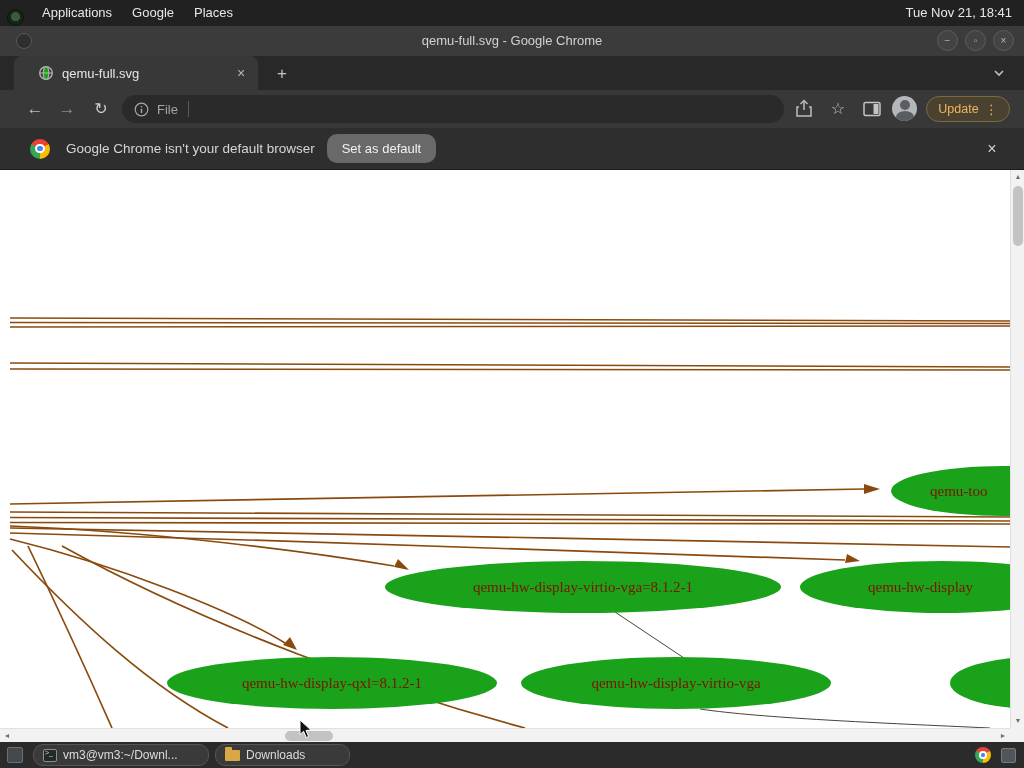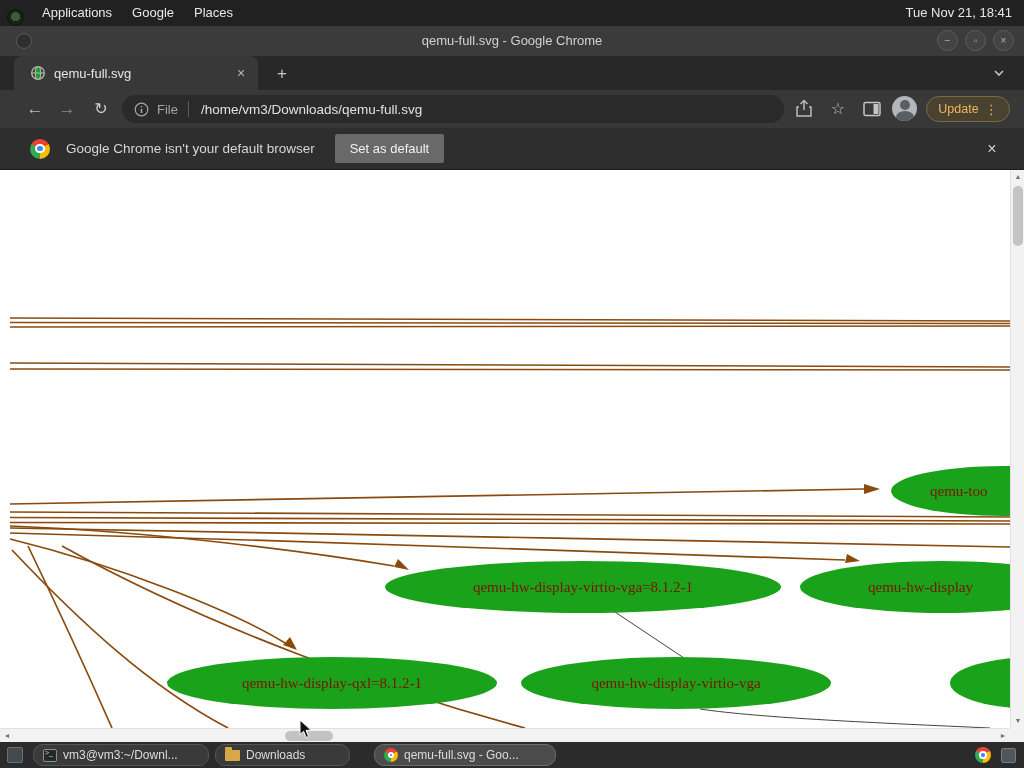--- a/index.html
+++ b/index.html
@@ -23,21 +23,21 @@
                    background:#2f2f2f; border:1px solid #5a5a5a; }
   .win-title { left:0; top:0; width:1024px; height:30px; line-height:30px; text-align:center;
                color:#d2d2d2; font-size:13px; }
   .win-btn { top:4px; width:21px; height:21px; border-radius:50%; background:#434343;
              border:1px solid #5d5d5d; color:#b5b5b5; font-size:10px; line-height:19px;
              text-align:center; }
   .win-min { right:66px; } .win-max { right:38px; } .win-close { right:10px; }
 
   .tabstrip { left:0; top:56px; width:1024px; height:34px; background:#282828; }
   .tab { left:14px; top:0; width:244px; height:34px; background:#383838;
-         border-radius:8px 8px 0 0; display:flex; align-items:center; padding:0 8px 0 16px; }
+         border-radius:8px 8px 0 0; display:flex; align-items:center; padding:0 8px 0 24px; }
   .tab-label { flex:1; color:#e6e6e6; font-size:13px; margin-left:8px; white-space:nowrap;
                overflow:hidden; }
   .tab-close { width:18px; height:18px; color:#b9b9b9; font-size:14px; line-height:18px;
                text-align:center; border-radius:50%; }
   .newtab-btn { left:270px; top:6px; width:24px; height:24px; color:#c7c7c7; font-size:17px;
                 line-height:23px; text-align:center; border-radius:50%; }
   .strip-chevron { right:16px; top:8px; width:18px; height:18px; }
 
   .toolbar { left:0; top:90px; width:1024px; height:38px; background:#383838; }
   .navbtn { top:6px; width:26px; height:26px; text-align:center; line-height:26px;
@@ -63,23 +63,23 @@
   .update-label { color:#f2b55c; font-size:12.5px; }
   .update-dots { color:#f2b55c; font-size:13px; }
 
   .infobar { left:0; top:128px; width:1024px; height:42px; background:#2e2e2e;
              border-bottom:1px solid #1d1d1d; display:flex; align-items:center; }
   .chrome-logo { position:relative; border-radius:50%;
                  background:conic-gradient(from -60deg, #ea4335 0 120deg, #fbbc05 120deg 240deg, #34a853 240deg 360deg); }
   .chrome-logo::after { content:""; position:absolute; inset:26%; background:#4285f4;
                         border:2px solid #fff; border-radius:50%; }
   .infobar .chrome-logo { width:20px; height:20px; margin:0 16px 0 30px; }
-  .infobar-msg { color:#d6d6d6; font-size:13.5px; margin-right:20px; }
+  .infobar-msg { color:#d6d6d6; font-size:13.5px; margin-right:12px; }
   .default-btn { background:#696969; color:#f1f1f1; font-size:13px; padding:7px 15px;
-                 border-radius:2px; border:none; }
+                 border-radius:10px; border:none; }
   .infobar-close { position:absolute; right:22px; top:11px; width:20px; height:20px;
                    color:#cfcfcf; font-size:16px; text-align:center; line-height:20px; }
 
   
   .content { left:0; top:170px; width:1024px; height:692px; background:#ffffff; overflow:hidden; }
   svg text.node-label { font-family:"Liberation Serif", serif; font-size:15px; fill:var(--node-text,#7b1502); }
   svg .edges path { stroke:var(--edge,#8a4a0e); stroke-width:1.7; fill:none; }
   svg .edges path.thin { stroke:#4a4136; stroke-width:1; }
   svg .arrows polygon { fill:var(--edge,#8a4a0e); }
   svg ellipse { fill:var(--node-fill,#1aa31a); }
@@ -157,21 +157,20 @@
     <div class="abs navbtn reload">↻</div>
 
     <div class="abs omnibox">
       <svg width="15" height="15" viewBox="0 0 15 15">
         <circle cx="7.5" cy="7.5" r="6.3" fill="none" stroke="#a5a5a5" stroke-width="1.2"></circle>
         <line x1="7.5" y1="4" x2="7.5" y2="5.3" stroke="#a5a5a5" stroke-width="1.5"></line>
         <line x1="7.5" y1="6.8" x2="7.5" y2="11" stroke="#a5a5a5" stroke-width="1.5"></line>
       </svg>
       <span class="omni-chip">File</span>
       <span class="omni-sep"></span>
-      <span class="omni-path">/home/vm3/Downloads/qemu-full.svg</span>
     </div>
 
     <svg class="abs tool-icon" style="left:792px" width="24" height="24" viewBox="0 0 24 24">
       <path d="M7,10 L5,10 L5,19 L19,19 L19,10 L17,10" fill="none" stroke="#bcbcbc" stroke-width="1.5"></path>
       <line x1="12" y1="4" x2="12" y2="13" stroke="#bcbcbc" stroke-width="1.5"></line>
       <polyline points="8.5,7 12,3.5 15.5,7" fill="none" stroke="#bcbcbc" stroke-width="1.5"></polyline>
     </svg>
     <div class="abs tool-icon star">☆</div>
     <svg class="abs tool-icon" style="left:860px" width="24" height="24" viewBox="0 0 24 24">
       <rect x="4" y="5.5" width="16" height="13" rx="1.5" fill="none" stroke="#c4c4c4" stroke-width="1.5"></rect>
@@ -265,23 +264,19 @@
   <div class="abs taskbar">
     <div class="show-desktop"></div>
     <div class="task-btn" style="width:176px">
       <span class="term-icon"></span>
       <span>vm3@vm3:~/Downl...</span>
     </div>
     <div class="task-btn" style="width:135px">
       <span class="folder-icon"></span>
       <span>Downloads</span>
     </div>
-    <div class="task-btn active" style="width:182px; margin-left:18px">
-      <span class="chrome-logo"></span>
-      <span>qemu-full.svg - Goo...</span>
-    </div>
     <div class="tray">
       <span class="chrome-logo"></span>
       <span class="tray-misc"></span>
     </div>
   </div>
 
 </div>
 
 </body></html>

